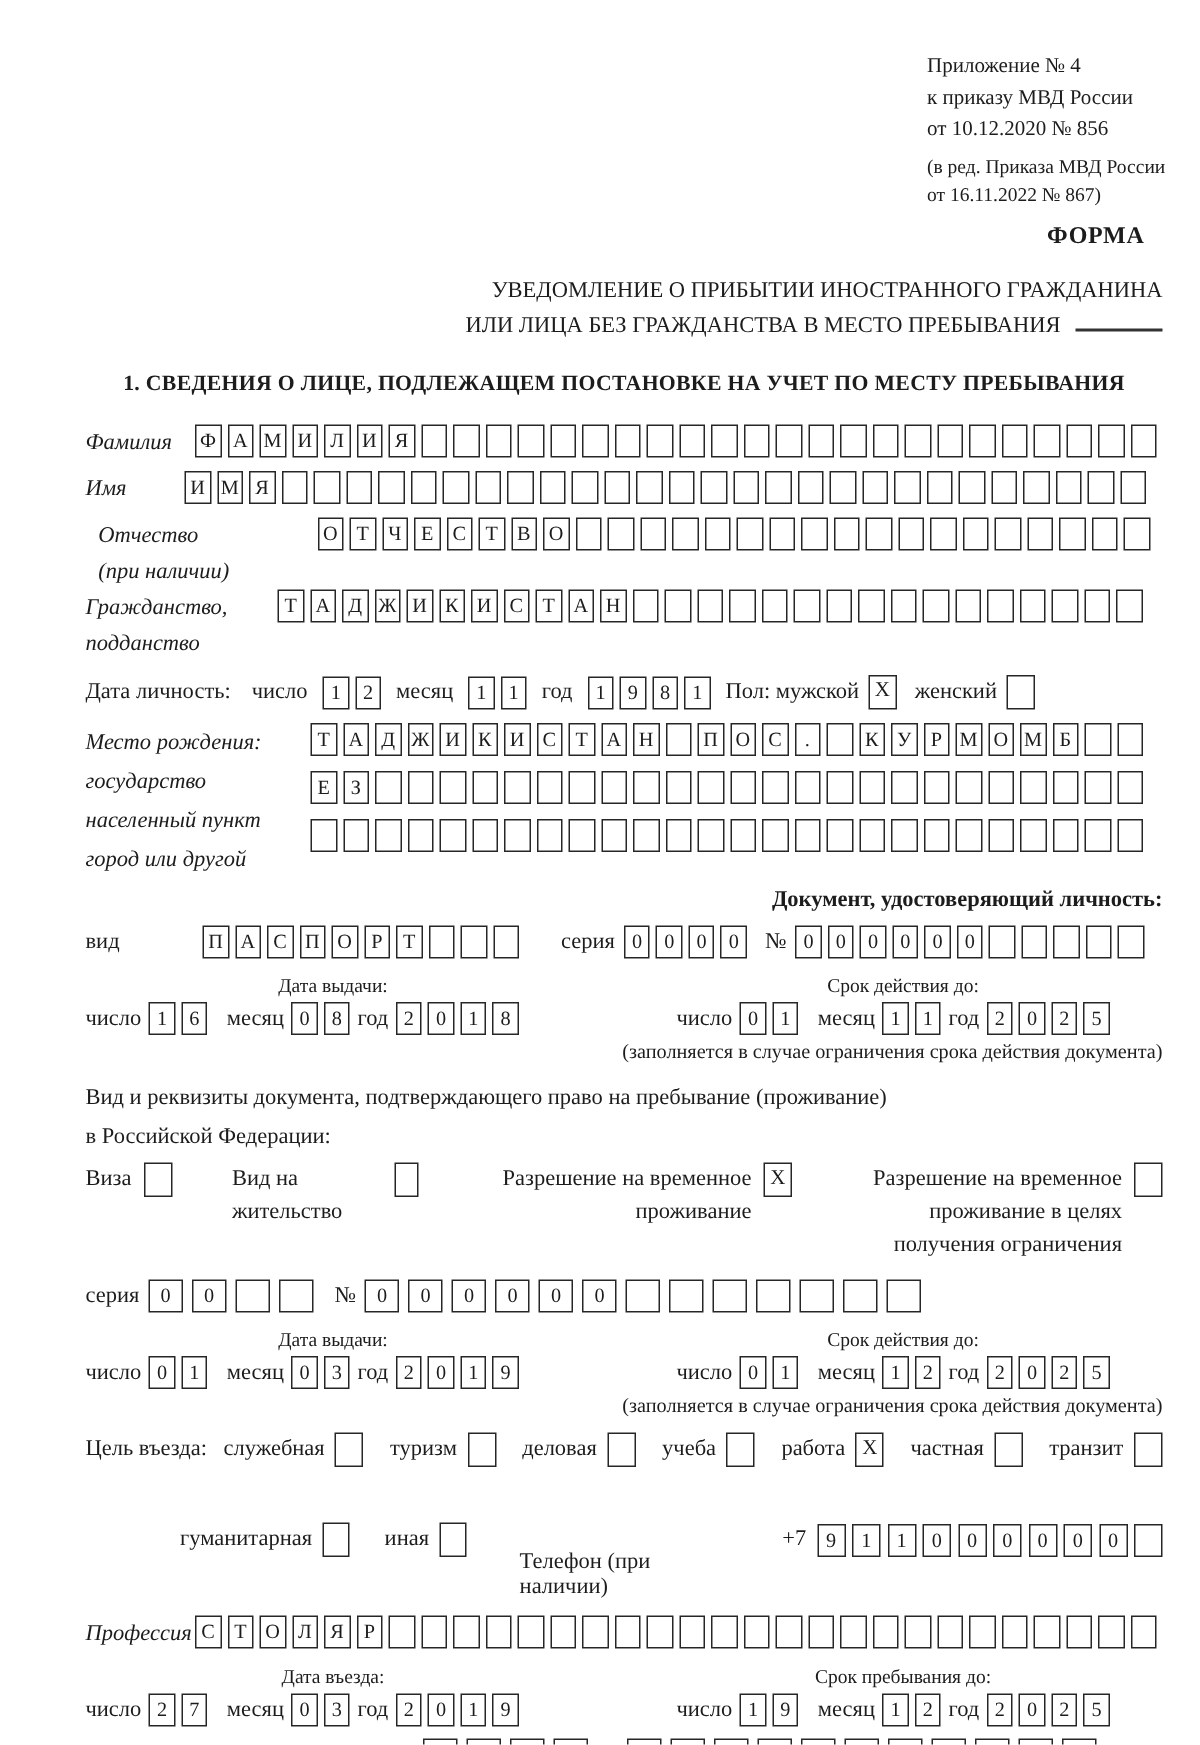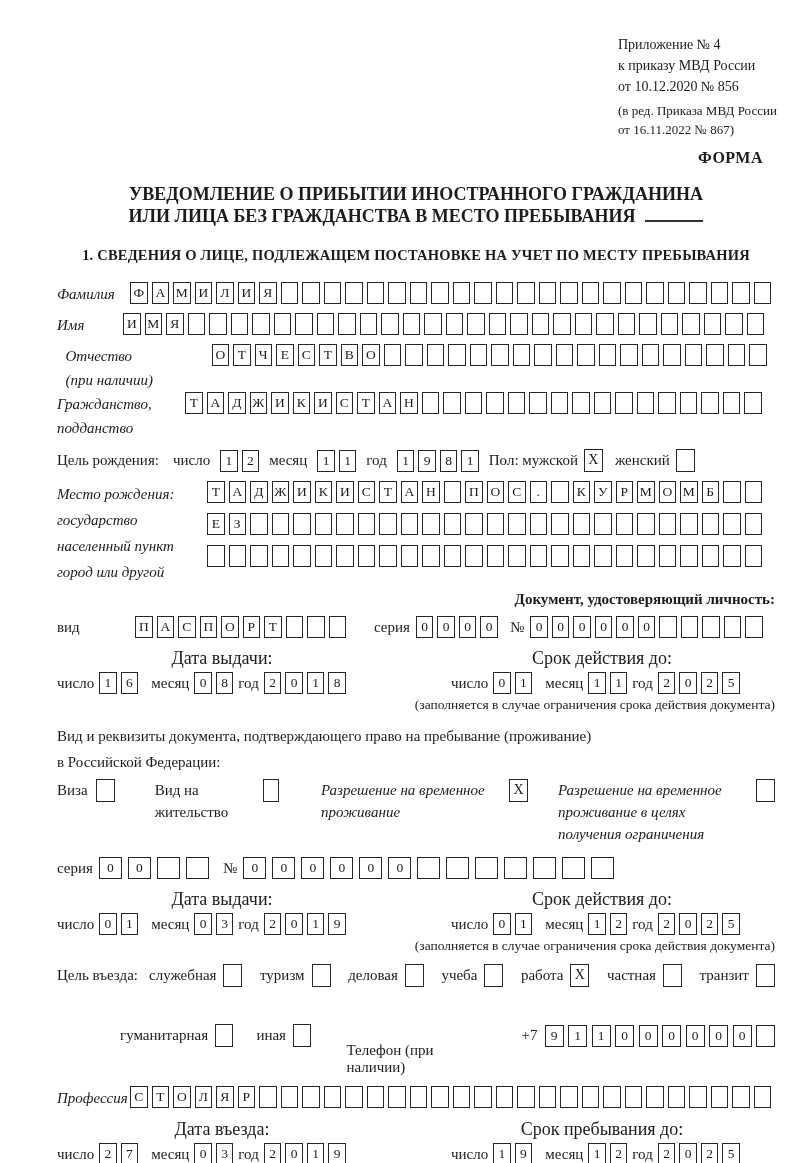--- a/index.html
+++ b/index.html
@@ -5,21 +5,21 @@
   html,body{margin:0;padding:0;background:#ffffff;}
   body{width:800px;height:1163px;font-family:"Liberation Serif",serif;color:#1c1c1c;overflow:hidden;}
   .page{box-sizing:border-box;width:800px;height:1163px;padding:34px 25px 10px 57px;position:relative;}
 
   
   .appendix{margin-left:561px;font-size:14px;line-height:21px;white-space:nowrap;}
   .amend{margin-top:4px;font-size:13px;line-height:19px;}
   .forma{margin-top:10px;text-align:right;padding-right:12px;font-weight:bold;font-size:16px;letter-spacing:.5px;}
 
   
-  .title{margin-top:16px;text-align:center;font-weight:bold;font-size:18px;line-height:22px;}
+  .title{margin-top:16px;text-align:right;font-weight:normal;font-size:15px;line-height:22px;}
   .blank-line{display:inline-block;width:58px;border-bottom:2px solid #333;height:14px;margin-left:10px;}
   .sec-head{margin-top:20px;text-align:center;font-weight:bold;font-size:14.5px;letter-spacing:.2px;}
 
   
   .fields{margin-top:18px;}
   .row{display:flex;align-items:flex-start;margin-bottom:7px;}
   .lbl{font-size:15px;line-height:24px;flex:0 0 auto;font-style:italic;}
   .lbl.two{line-height:24px;}
   .cells{display:flex;gap:4px;flex-wrap:nowrap;}
   .cell{box-sizing:border-box;flex:0 0 17.5px;width:17.5px;height:22px;border:1.6px solid #262626;
@@ -40,32 +40,32 @@
 
   
   .stack{display:flex;flex-direction:column;gap:10px;}
 
   
   .center-head{text-align:right;font-weight:bold;font-size:15px;margin:6px 0 8px;}
 
   
   .date-pair{display:flex;margin-bottom:2px;}
   .dcol-l{width:372px;} .dcol-r{flex:1;}
-  .dhead{text-align:center;font-size:18px;margin-bottom:3px;}
+  .dhead{text-align:center;font-size:13px;margin-bottom:3px;}
   .dhead.left-head{width:330px;}
   .dline{display:flex;align-items:center;gap:5px;font-size:15px;}
   .note{text-align:right;font-size:13.5px;margin:3px 0 10px;}
 
   .para{font-size:15px;line-height:26px;}
 
   
   .opts{display:flex;align-items:flex-start;margin:4px 0 12px;}
   .opt{display:flex;align-items:flex-start;gap:8px;}
   .opt .olabel{font-size:15px;line-height:22px;}
-  .opt .center{text-align:left;font-style:italic;}
+  .opt .center{text-align:right;}
   .ow1{margin-left:0;} .ow2{margin-left:40px;} .ow3{margin-left:42px;} .ow4{margin-left:30px;}
   .olabel.w180{width:180px;} .olabel.w190{width:190px;}
 
   
   .purpose{display:flex;justify-content:space-between;align-items:center;font-size:15px;margin-bottom:8px;}
   .pitem{display:flex;align-items:center;gap:7px;white-space:nowrap;font-family:Liberation Serif, serif;}
 
   .phone-row{display:flex;align-items:center;font-size:15px;margin:2px 0 10px 63px;gap:7px;}
   .phone-row .cells{gap:4.5px;} .phone-row .cell{flex-basis:19px;width:19px;}
 </style>
@@ -234,21 +234,21 @@
           <span class="cell"></span>
           <span class="cell"></span>
           <span class="cell"></span>
           <span class="cell"></span>
           <span class="cell"></span>
           <span class="cell"></span>
         </div>
     </div>
 
     <div class="row bd inline" style="margin-bottom:9px;">
-      <span>Цель рождения:</span>
+      <span>Дата личность:</span>
       <span style="margin-left:8px;">число</span>
       <div class="cells">
           <span class="cell">1</span>
           <span class="cell">2</span>
         </div>
       <span>месяц</span>
       <div class="cells">
           <span class="cell">1</span>
           <span class="cell">1</span>
         </div>

